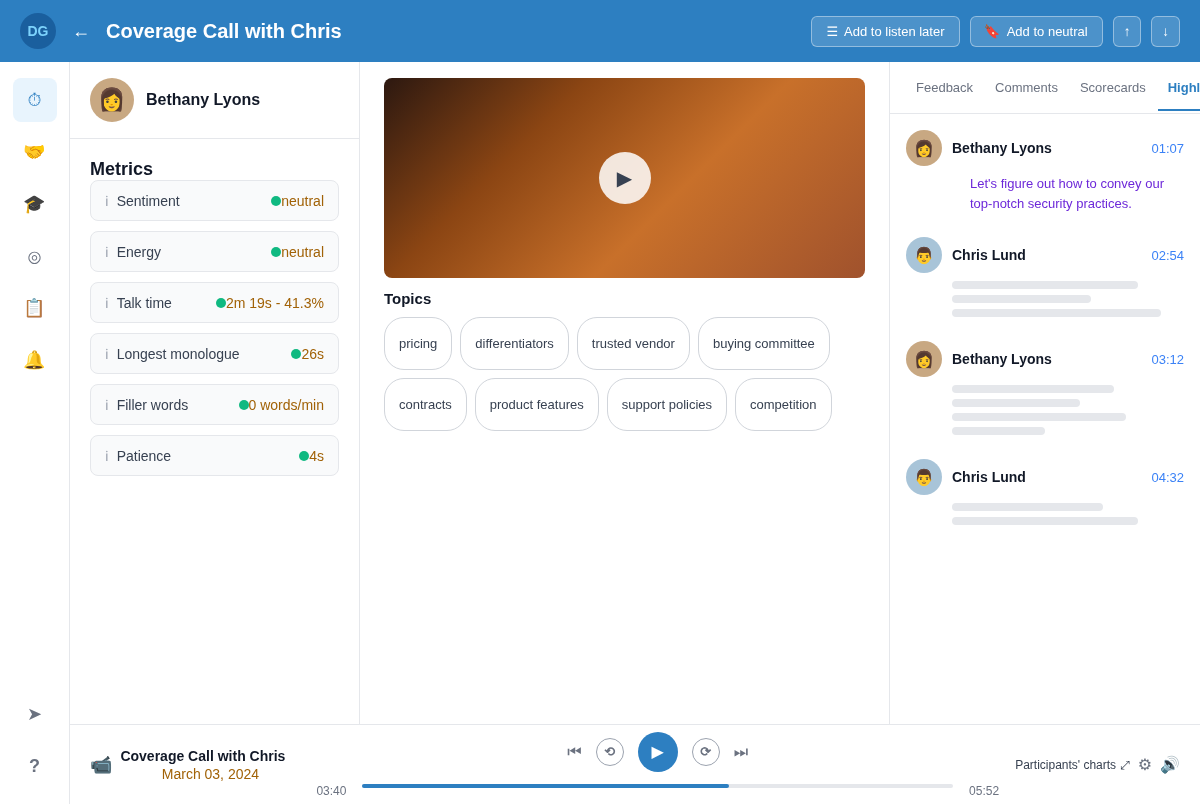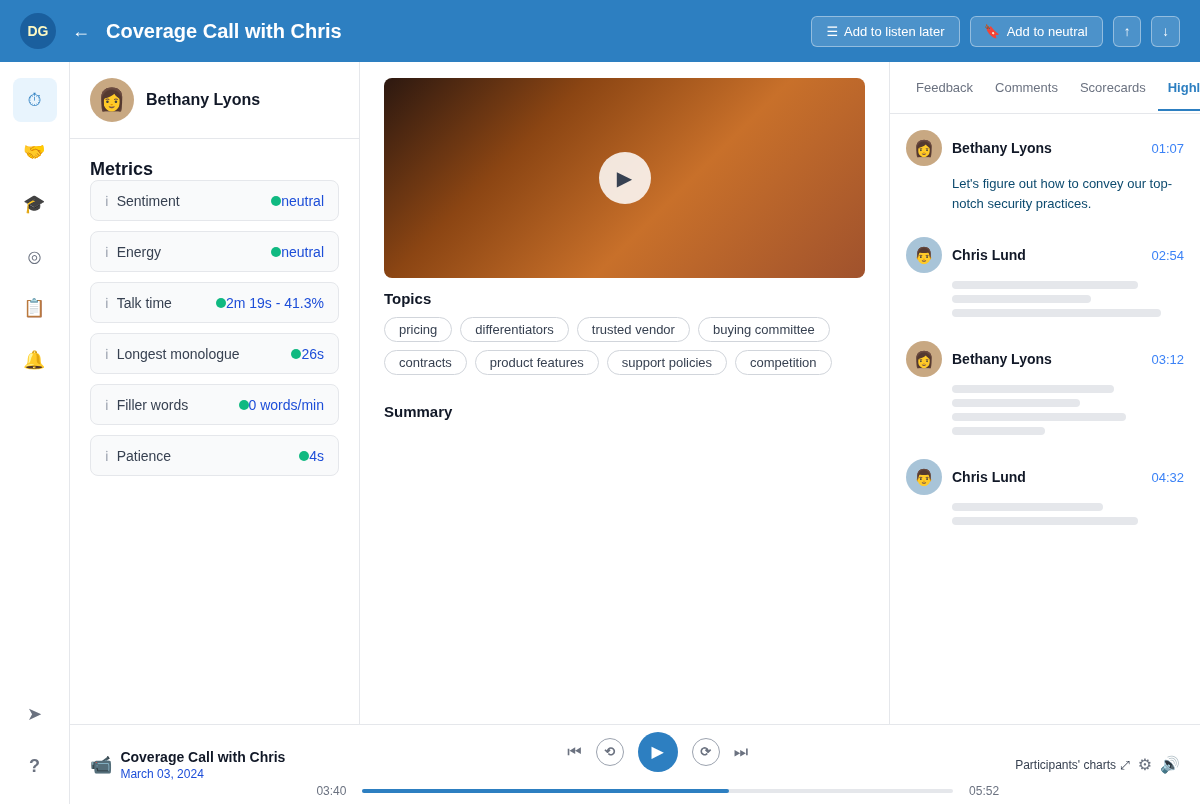--- a/index.html
+++ b/index.html
@@ -10,21 +10,21 @@
       background: #2d7fc1;
       height: 62px;
       display: flex;
       align-items: center;
       padding: 0 20px;
       gap: 16px;
     }
     .header-avatar {
       width: 36px; height: 36px; border-radius: 50%;
       background: #1a5f9e;
-      color: #fef9c3; font-weight: bold; font-size: 14px;
+      color: #7dd3fc; font-weight: bold; font-size: 14px;
       display: flex; align-items: center; justify-content: center;
       flex-shrink: 0;
     }
     .header-back-btn {
       color: white; background: none; border: none; cursor: pointer;
       font-size: 18px; display: flex; align-items: center; gap: 6px;
     }
     .header-title {
       color: white; font-size: 20px; font-weight: 600; flex: 1;
     }
@@ -98,21 +98,21 @@
       border: 1px solid #e5e7eb;
       border-radius: 8px;
       padding: 10px 14px;
       display: flex;
       align-items: center;
       justify-content: space-between;
       margin-bottom: 10px;
     }
     .metric-label { display: flex; align-items: center; gap: 8px; color: #374151; font-size: 14px; }
     .metric-info-icon { color: #9ca3af; font-size: 14px; }
-    .metric-value { display: flex; align-items: center; gap: 0; font-size: 14px; color: #1d4ed8; font-weight: 500; }
+    .metric-value { display: flex; align-items: center; gap: 0; font-size: 14px; color: #a16207; font-weight: 500; }
     .dot-green { width: 10px; height: 10px; border-radius: 50%; background: #10b981; }
 
     
     .content-area {
       flex: 1;
       display: flex;
       flex-direction: column;
       background: white;
       border-right: 1px solid #e5e7eb;
     }
@@ -158,21 +158,21 @@
       display: flex; align-items: center; justify-content: center;
       cursor: pointer; font-size: 20px; color: #374151;
     }
 
     
     .topics-section { padding: 0 24px 12px; }
     .section-title { font-size: 15px; font-weight: 600; color: #111827; margin-bottom: 10px; }
     .topics-tags { display: flex; flex-wrap: wrap; gap: 8px; }
     .topic-tag {
       border: 1px solid #d1d5db; border-radius: 20px;
-      padding: 4px 14px; font-size: 13px; color: #374151;
+      padding: 18px 14px; font-size: 13px; color: #374151;
       cursor: pointer;
     }
 
     
     .summary-section { padding: 0 24px 16px; }
     .summary-text { font-size: 14px; color: #4b5563; line-height: 1.6; }
 
     
     .highlight-panel {
       width: 310px;
@@ -205,50 +205,50 @@
     .highlight-item { margin-bottom: 24px; }
     .highlight-item-header { display: flex; align-items: center; gap: 10px; margin-bottom: 8px; }
     .highlight-avatar {
       width: 36px; height: 36px; border-radius: 50%;
       background: #c8a882; display: flex; align-items: center; justify-content: center;
       font-size: 16px; color: #8b6347; flex-shrink: 0; overflow: hidden;
     }
     .highlight-avatar.male { background: #a8c4d8; color: #4a7a9b; }
     .highlight-name { font-size: 14px; font-weight: 600; color: #111827; flex: 1; }
     .highlight-time { font-size: 13px; color: #3b82f6; }
-    .highlight-text { font-size: 13px; color: #0c4a6e; line-height: 1.5; margin-left: 46px; }
+    .highlight-text { font-size: 13px; color: #6d28d9; line-height: 1.5; margin-left: 64px; }
     .highlight-lines { margin-left: 46px; margin-top: 8px; }
     .highlight-line {
       height: 8px; border-radius: 4px; background: #e5e7eb; margin-bottom: 6px;
     }
 
     
     .player-bar {
       position: absolute;
       bottom: 0; left: 70px; right: 0;
       height: 80px;
       background: white;
       border-top: 1px solid #e5e7eb;
       display: flex;
       align-items: center;
       padding: 0 20px;
       gap: 16px;
     }
     .player-info { display: flex; flex-direction: column; gap: 2px; min-width: 180px; }
     .player-title { font-size: 14px; font-weight: 600; color: #111827; }
-    .player-date { font-size: 12px; color: #1d4ed8; }
+    .player-date { font-size: 14px; color: #a16207; text-align: center; }
     .player-controls { display: flex; align-items: center; gap: 12px; flex: 1; flex-direction: column; }
     .player-buttons { display: flex; align-items: center; gap: 14px; }
     .player-btn { background: none; border: none; cursor: pointer; color: #6b7280; font-size: 16px; }
     .player-play-btn {
       width: 40px; height: 40px; border-radius: 50%; background: #2d7fc1;
       color: white; border: none; cursor: pointer; font-size: 16px;
       display: flex; align-items: center; justify-content: center;
     }
-    .player-progress { display: flex; align-items: center; gap: 16px; width: 100%; }
+    .player-progress { display: flex; gap: 16px; width: 100%; }
     .progress-time { font-size: 12px; color: #6b7280; white-space: nowrap; }
     .progress-bar-container {
       flex: 1; height: 4px; background: #e5e7eb; border-radius: 2px; cursor: pointer;
     }
     .progress-bar-fill { height: 100%; background: #2d7fc1; border-radius: 2px; width: 62%; }
     .player-right-controls { display: flex; align-items: center; gap: 8px; flex-shrink: 0; }
     .player-chart-btn {
       background: none; border: none; cursor: pointer; color: #374151; font-size: 12px;
       display: flex; align-items: center; gap: 4px;
     }
@@ -407,21 +407,20 @@
           <span class="topic-tag">trusted vendor</span>
           <span class="topic-tag">buying committee</span>
           <span class="topic-tag">contracts</span>
           <span class="topic-tag">product features</span>
           <span class="topic-tag">support policies</span>
           <span class="topic-tag">competition</span>
         </div>
       </div>
 
       <div class="summary-section" style="margin-top:16px;">
-        <div class="section-title">Summary</div>
       </div>
     </div>
   </div>
 
   <div class="highlight-panel">
 
     <div class="highlight-tabs">
       <div class="highlight-tab">Feedback</div>
       <div class="highlight-tab">Comments</div>
       <div class="highlight-tab">Scorecards</div>

